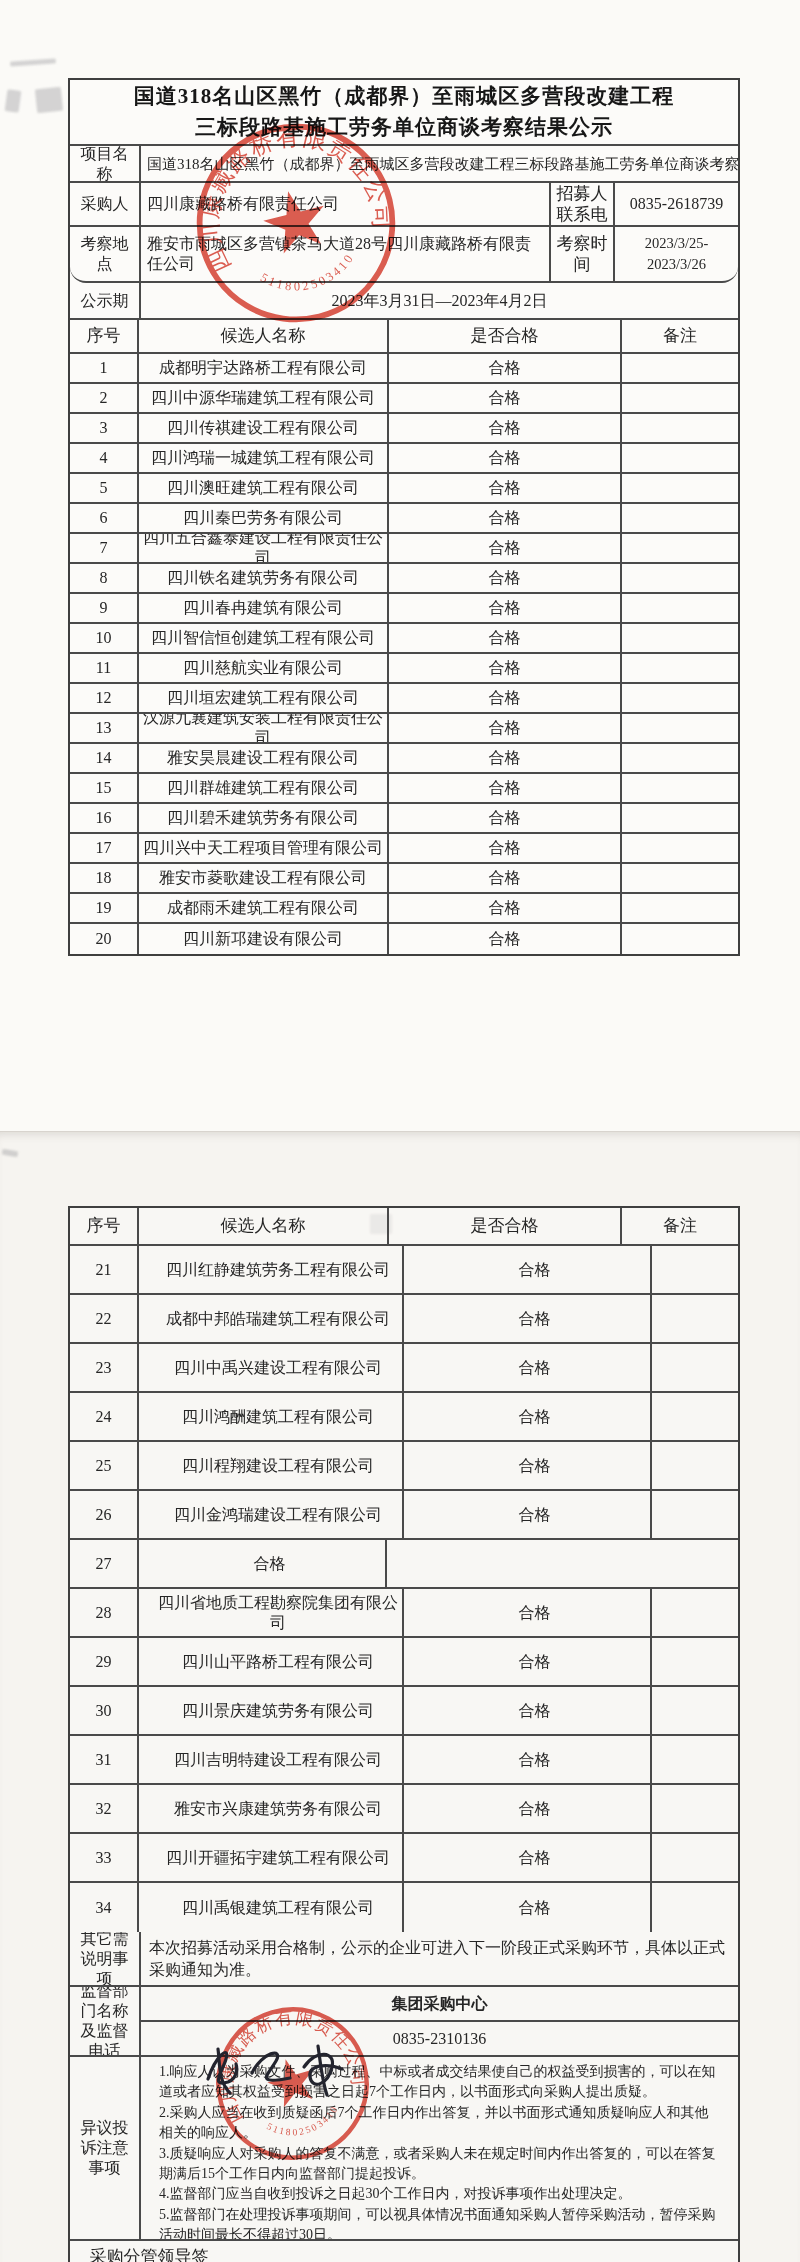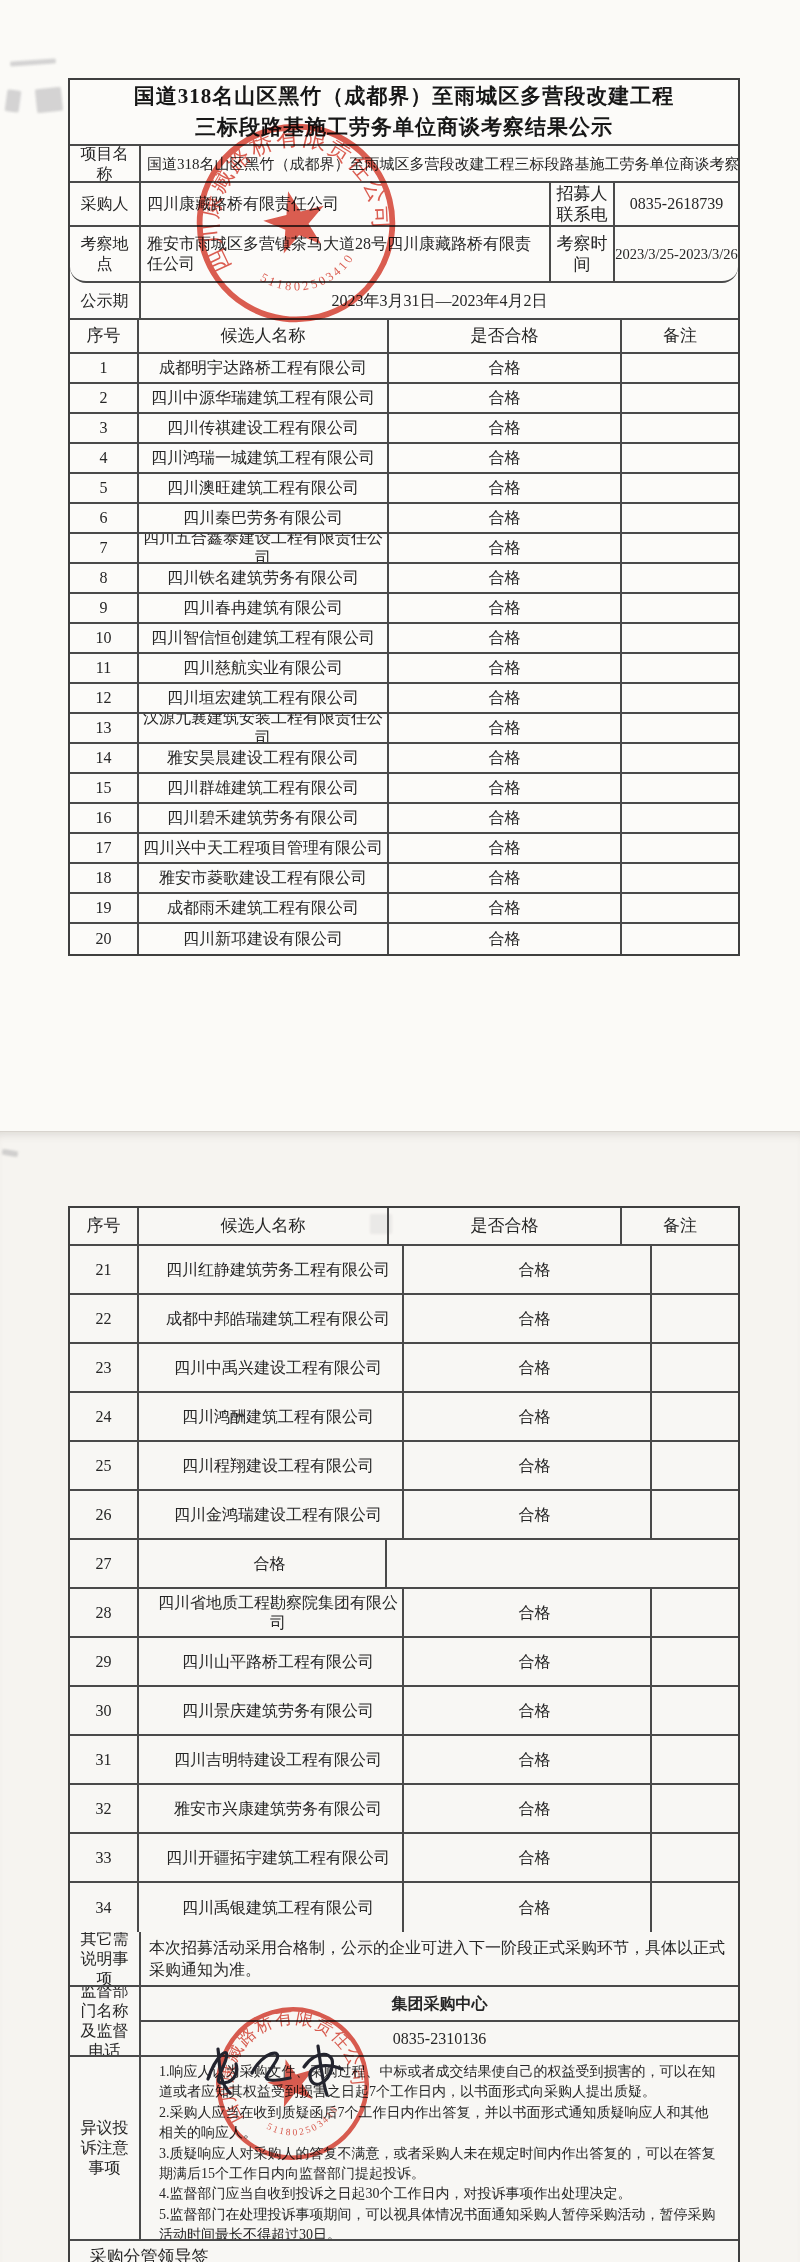--- a/index.html
+++ b/index.html
@@ -22,21 +22,21 @@
         font-size:16px;line-height:20px;overflow:hidden;}
   .cell:last-child{border-right:none;}
   .title-row{height:66px;flex-direction:column;justify-content:center;align-items:center;}
   .title-line{font-size:21px;font-weight:bold;letter-spacing:1px;line-height:31px;color:#171717;text-align:center;width:100%;}
   .lbl{width:71px;flex:0 0 71px;letter-spacing:0;padding:2px 3px;}
   .val{flex:1 1 auto;justify-content:flex-start;text-align:left;padding:2px 6px;}
   .val.center{justify-content:center;text-align:center;}
   .sub{width:64px;flex:0 0 64px;padding:2px 2px;}
   .ph{width:123px;flex:0 0 123px;}
   .nowrap{white-space:nowrap;font-size:15px;}
-  .twoLine{line-height:21px;}
+  .twoLine{flex-direction:column;line-height:21px;}
   .col-no{width:69px;flex:0 0 69px;}
   .col-name{width:250px;flex:0 0 250px;}
   .col-q{width:233px;flex:0 0 233px;}
   .col-r{flex:1 1 auto;}
   .head-row .cell{font-size:17px;}
   #rows1 .trow{height:30px;}
   #rows2 .trow{height:49px;gap:15px;}
   .notes-cell{justify-content:flex-start;text-align:left;padding:4px 8px;line-height:22px;}
   .complaint-cell{justify-content:flex-start;align-items:flex-start;text-align:left;
      padding:5px 18px;font-size:14px;line-height:20.4px;white-space:pre-line;border-radius:7px;}

